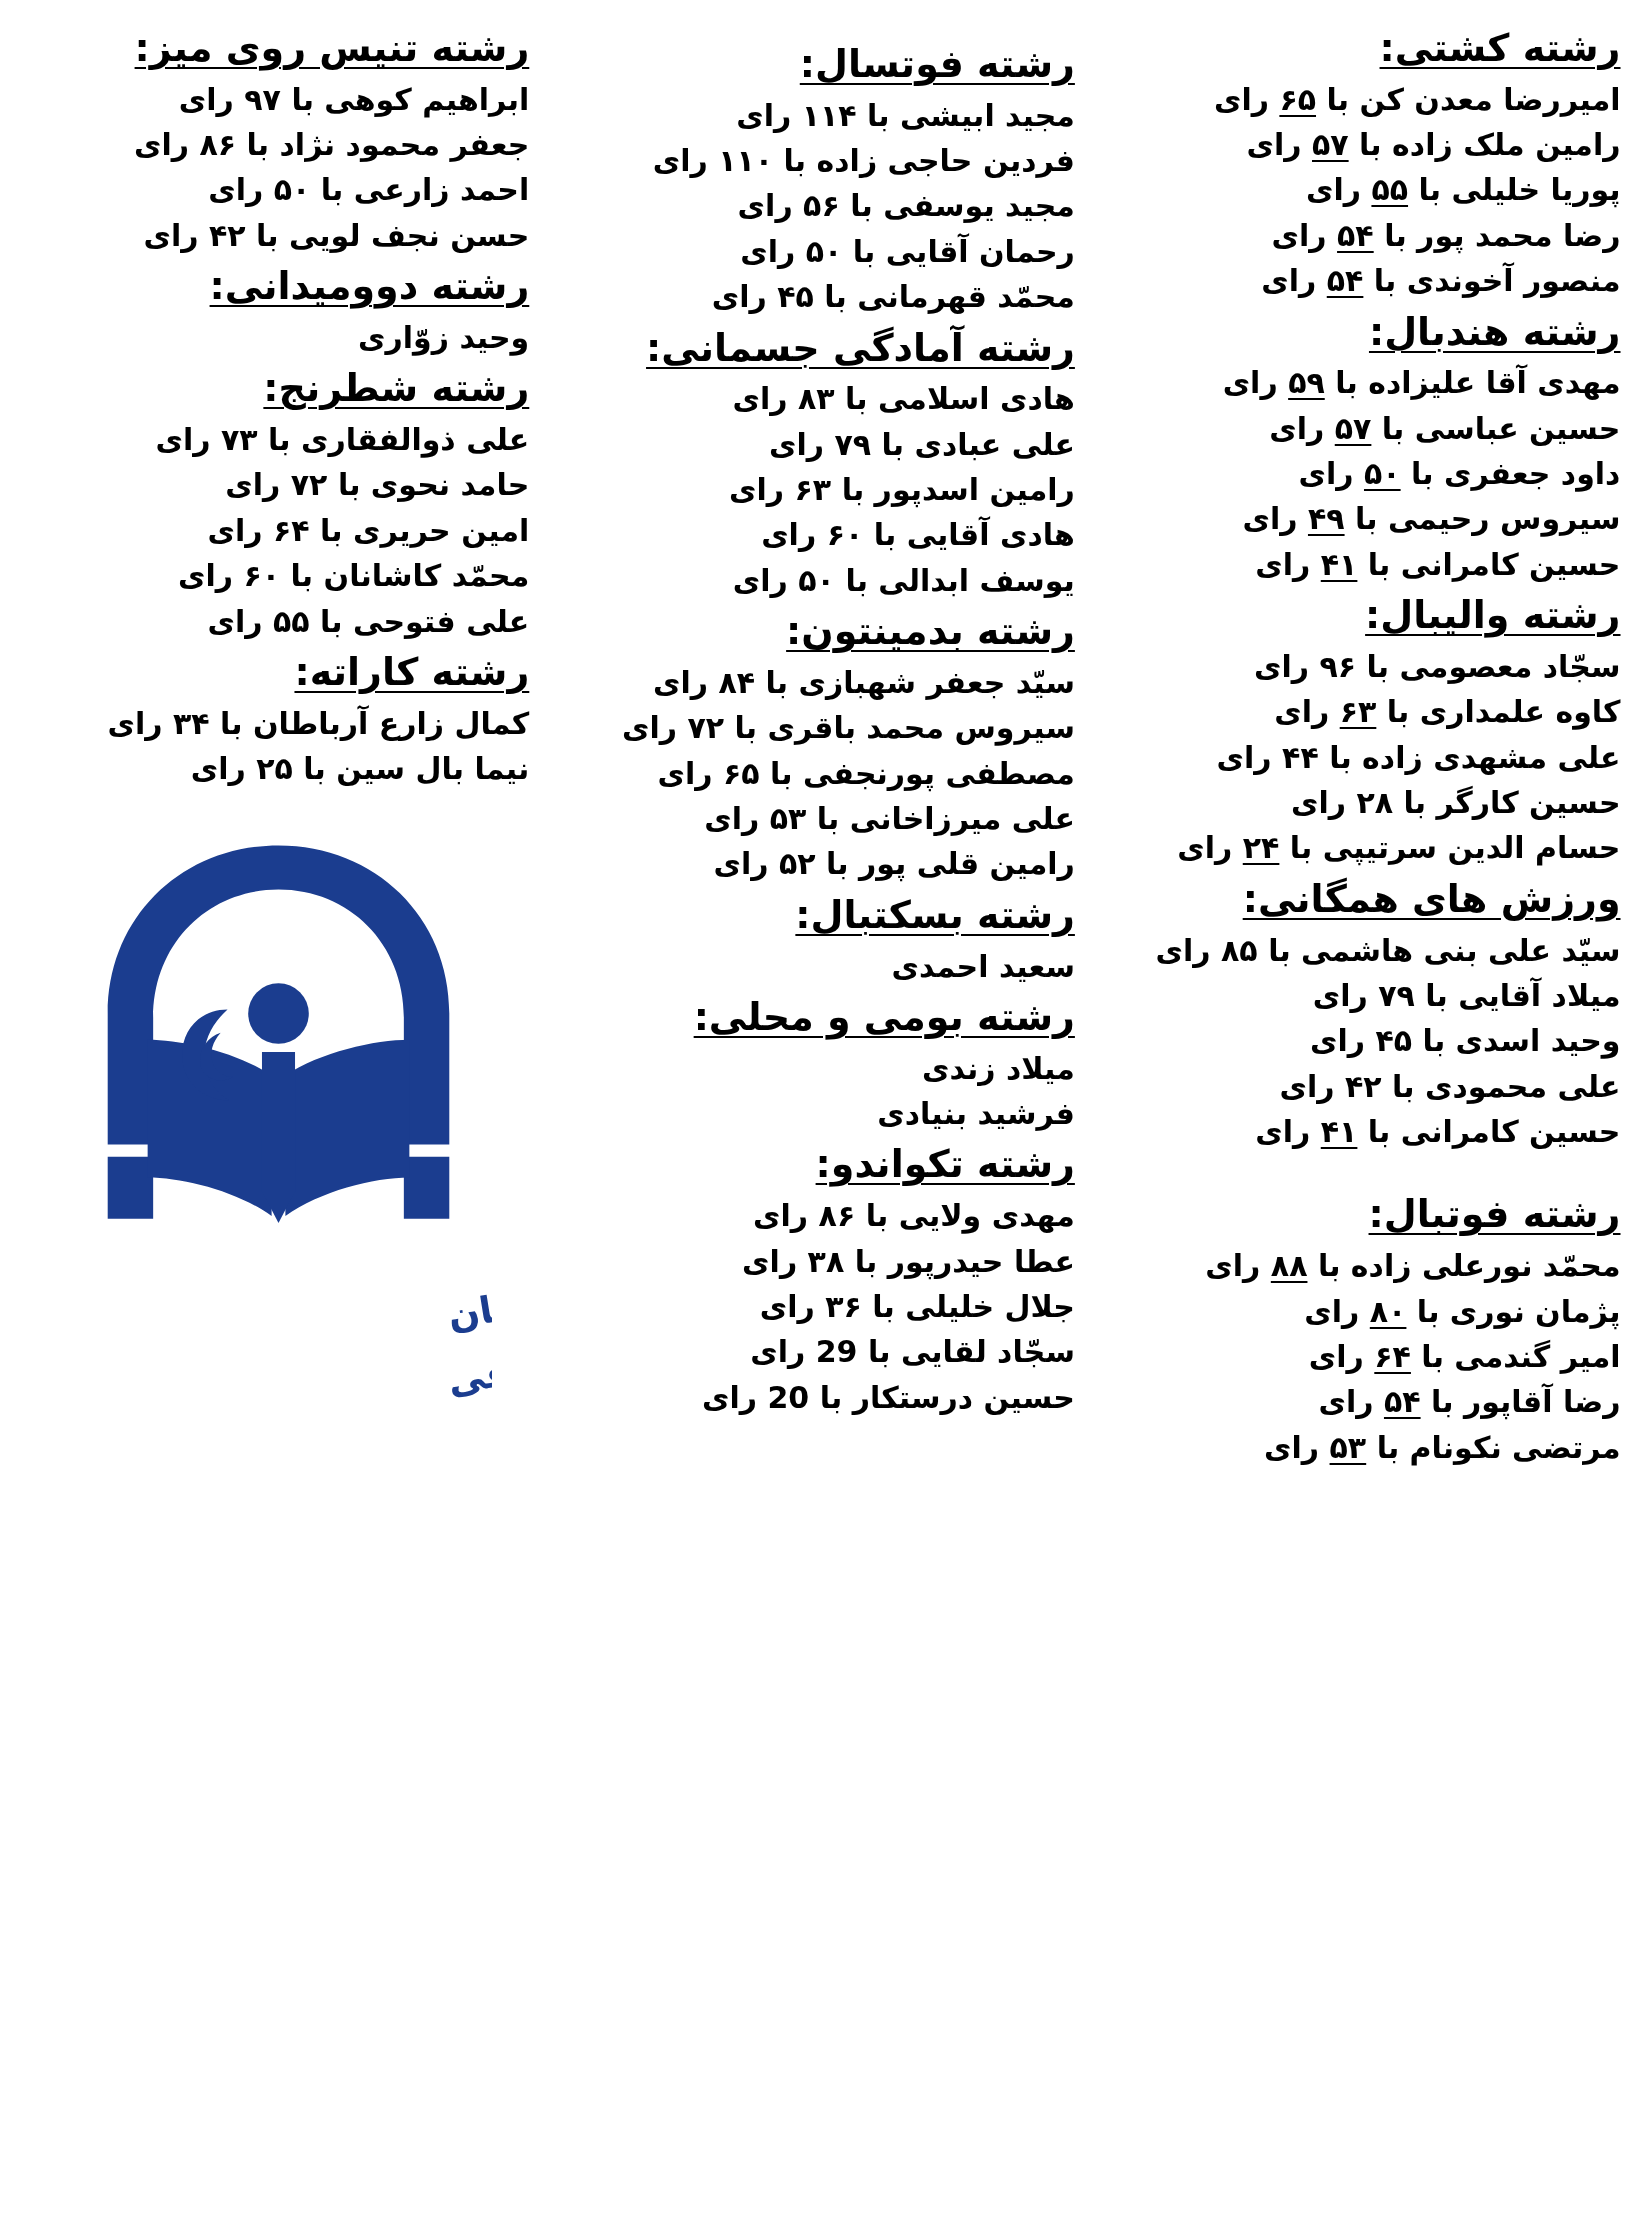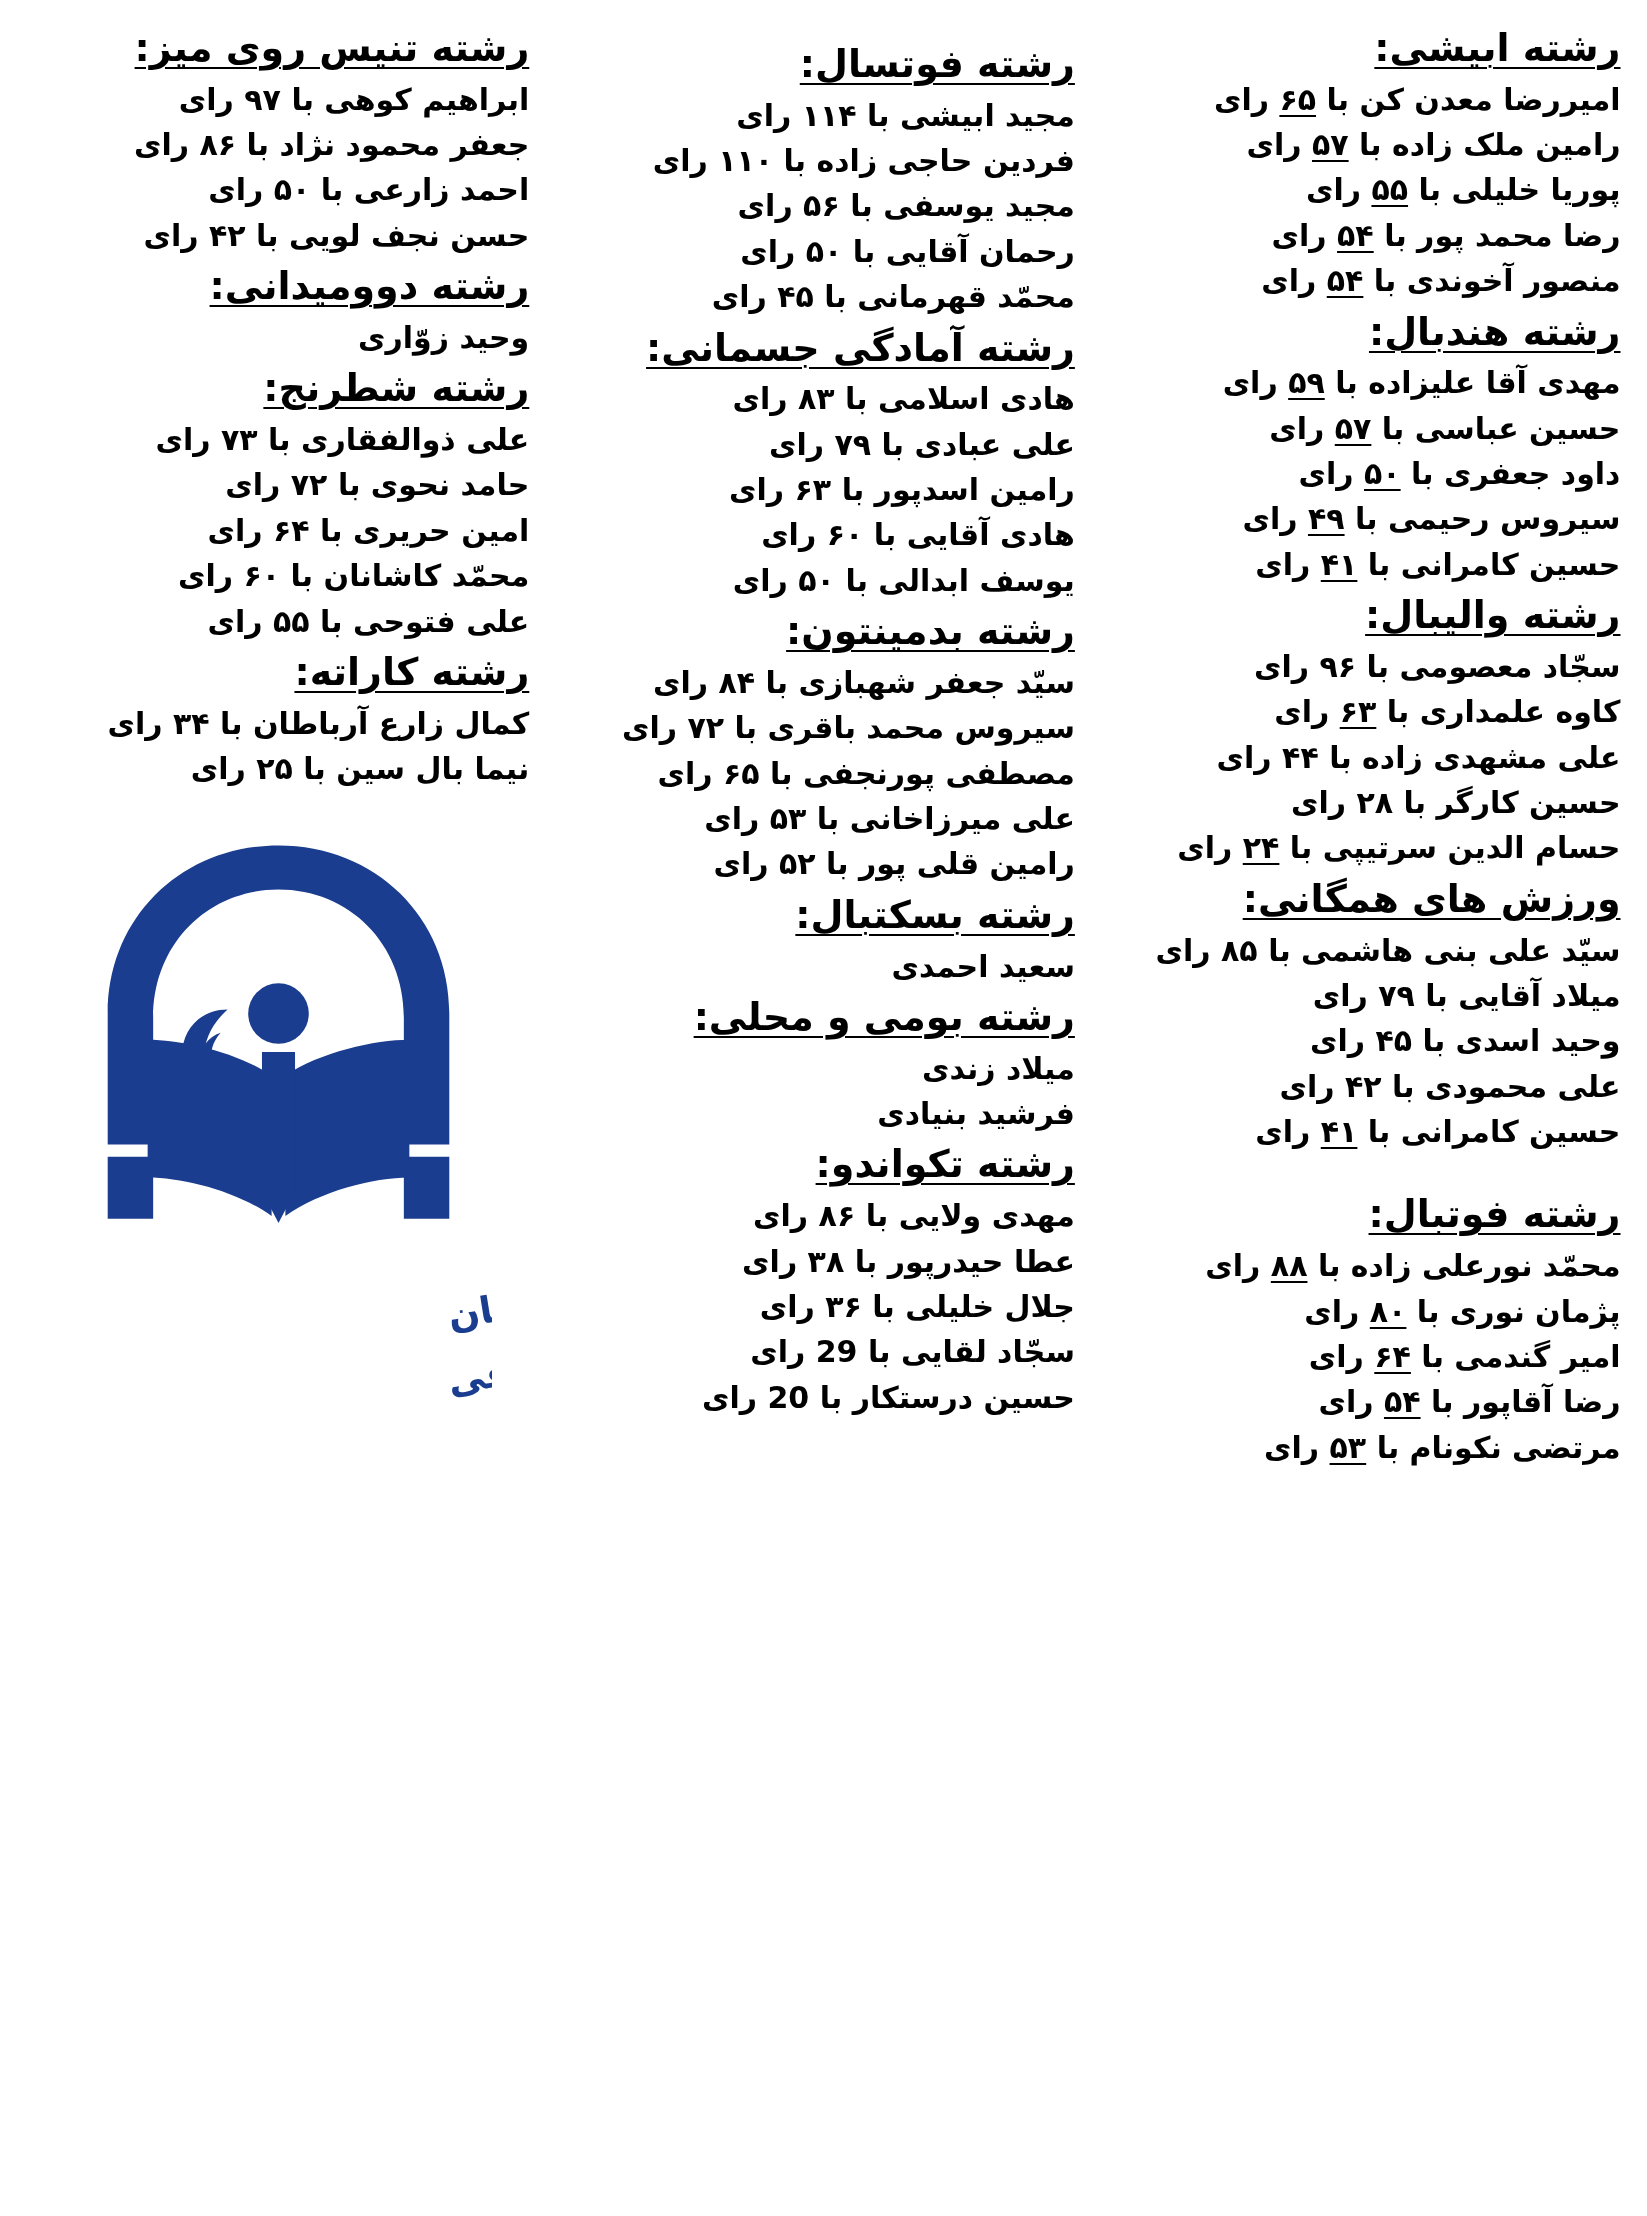--- a/index.html
+++ b/index.html
@@ -77,21 +77,21 @@
   }
   .logo-svg { display: block; }
 </style>
 </head>
 <body>
 
 <div class="page">
   <div class="columns">
 
     <div class="column col-right" id="col-right">
-        <div class="section-title">رشته ابیشی:</div>
+        <div class="section-title">رشته کشتی:</div>
         <div class="entry"><span>امیررضا معدن کن با </span><span class="num-underline">۶۵</span><span> رای</span></div>
         <div class="entry"><span>رامین ملک زاده با </span><span class="num-underline">۵۷</span><span> رای</span></div>
         <div class="entry"><span>پوریا خلیلی با </span><span class="num-underline">۵۵</span><span> رای</span></div>
         <div class="entry"><span>رضا محمد پور با </span><span class="num-underline">۵۴</span><span> رای</span></div>
         <div class="entry"><span>منصور آخوندی با </span><span class="num-underline">۵۴</span><span> رای</span></div>
         <div class="section-title">رشته هندبال:</div>
         <div class="entry"><span>مهدی آقا علیزاده با </span><span class="num-underline">۵۹</span><span> رای</span></div>
         <div class="entry"><span>حسین عباسی با </span><span class="num-underline">۵۷</span><span> رای</span></div>
         <div class="entry"><span>داود جعفری با </span><span class="num-underline">۵۰</span><span> رای</span></div>
         <div class="entry"><span>سیروس رحیمی با </span><span class="num-underline">۴۹</span><span> رای</span></div>

